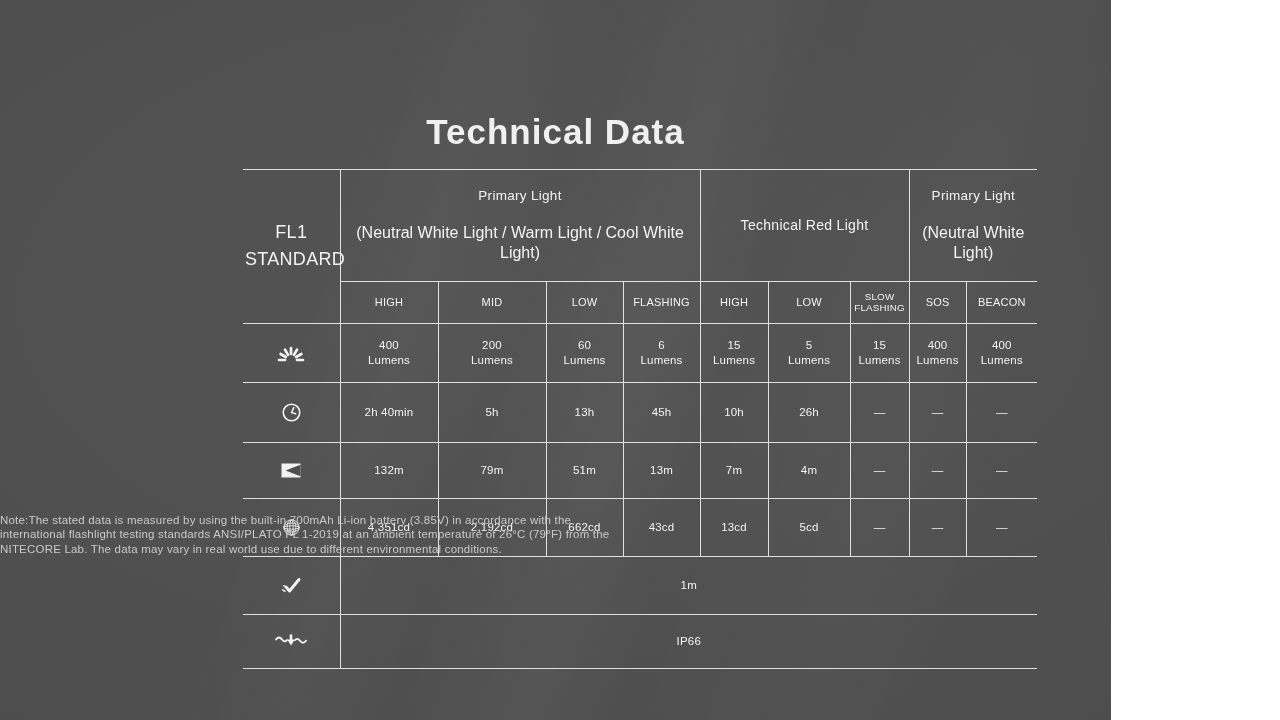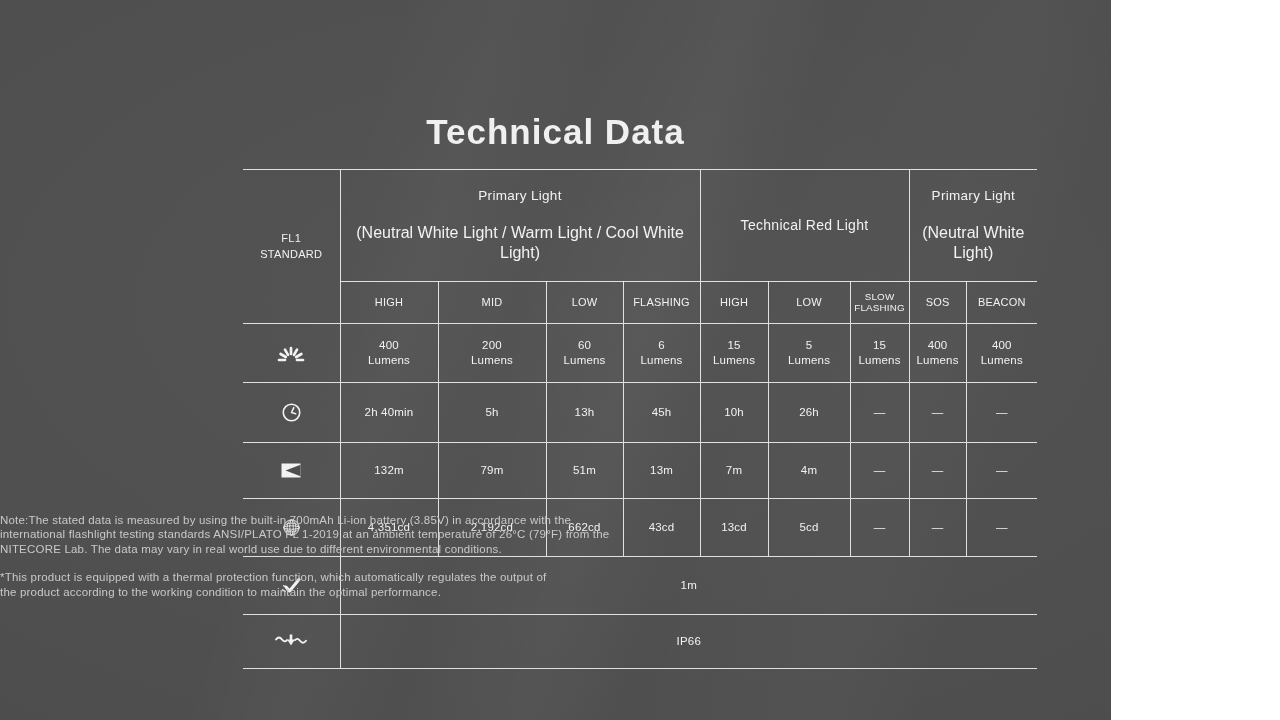--- a/index.html
+++ b/index.html
@@ -51,21 +51,21 @@
   }
   table.tech tr:first-child th { border-top: 1px solid rgba(255,255,255,0.82); }
   table.tech .no-left { border-left: none; }
   tr.r-group  { height: 38px; }
   tr.r-mode   { height: 42px; }
   tr.r-lumens { height: 47px; }
   tr.r-data   { height: 38px; }
   tr.r-dist   { height: 39px; }
   tr.r-span   { height: 38px; }
   tr.r-water  { height: 39px; }
-  .fl1 { font-size: 11px; line-height: 1.5; letter-spacing: 0.3px; }
+  .fl1 { font-size: 18px; line-height: 1.5; letter-spacing: 0.3px; }
   .g-title { font-size: 13.5px; line-height: 1.25; letter-spacing: 0.3px; }
   .g-title.solo { font-size: 14px; }
   .g-sub { font-size: 16px; line-height: 1.25; letter-spacing: 0; }
   .mode { font-size: 11px; letter-spacing: 0.2px; }
   .mode.small { font-size: 9.8px; line-height: 1.2; }
   .val { font-size: 11.5px; line-height: 1.3; letter-spacing: 0.2px; }
   .icon-cell svg { display: block; margin: 0 auto; }
   .notes {
     position: absolute;
     top: 513px; left: 0; width: 100%;
@@ -248,17 +248,15 @@
       </tr>
 
     </tbody>
       </table>
   </div>
 
   <div class="notes">
     <p>Note:The stated data is measured by using the built-in 700mAh Li-ion battery (3.85V) in accordance with the
 international flashlight testing standards ANSI/PLATO FL 1-2019 at an ambient temperature of 26°C (79°F) from the
 NITECORE Lab. The data may vary in real world use due to different environmental conditions.</p>
-    <p>*This product is equipped with a thermal protection function, which automatically regulates the output of
-the product according to the working condition to maintain the optimal performance.</p>
   </div>
 
 </div>
 
 </body></html>

